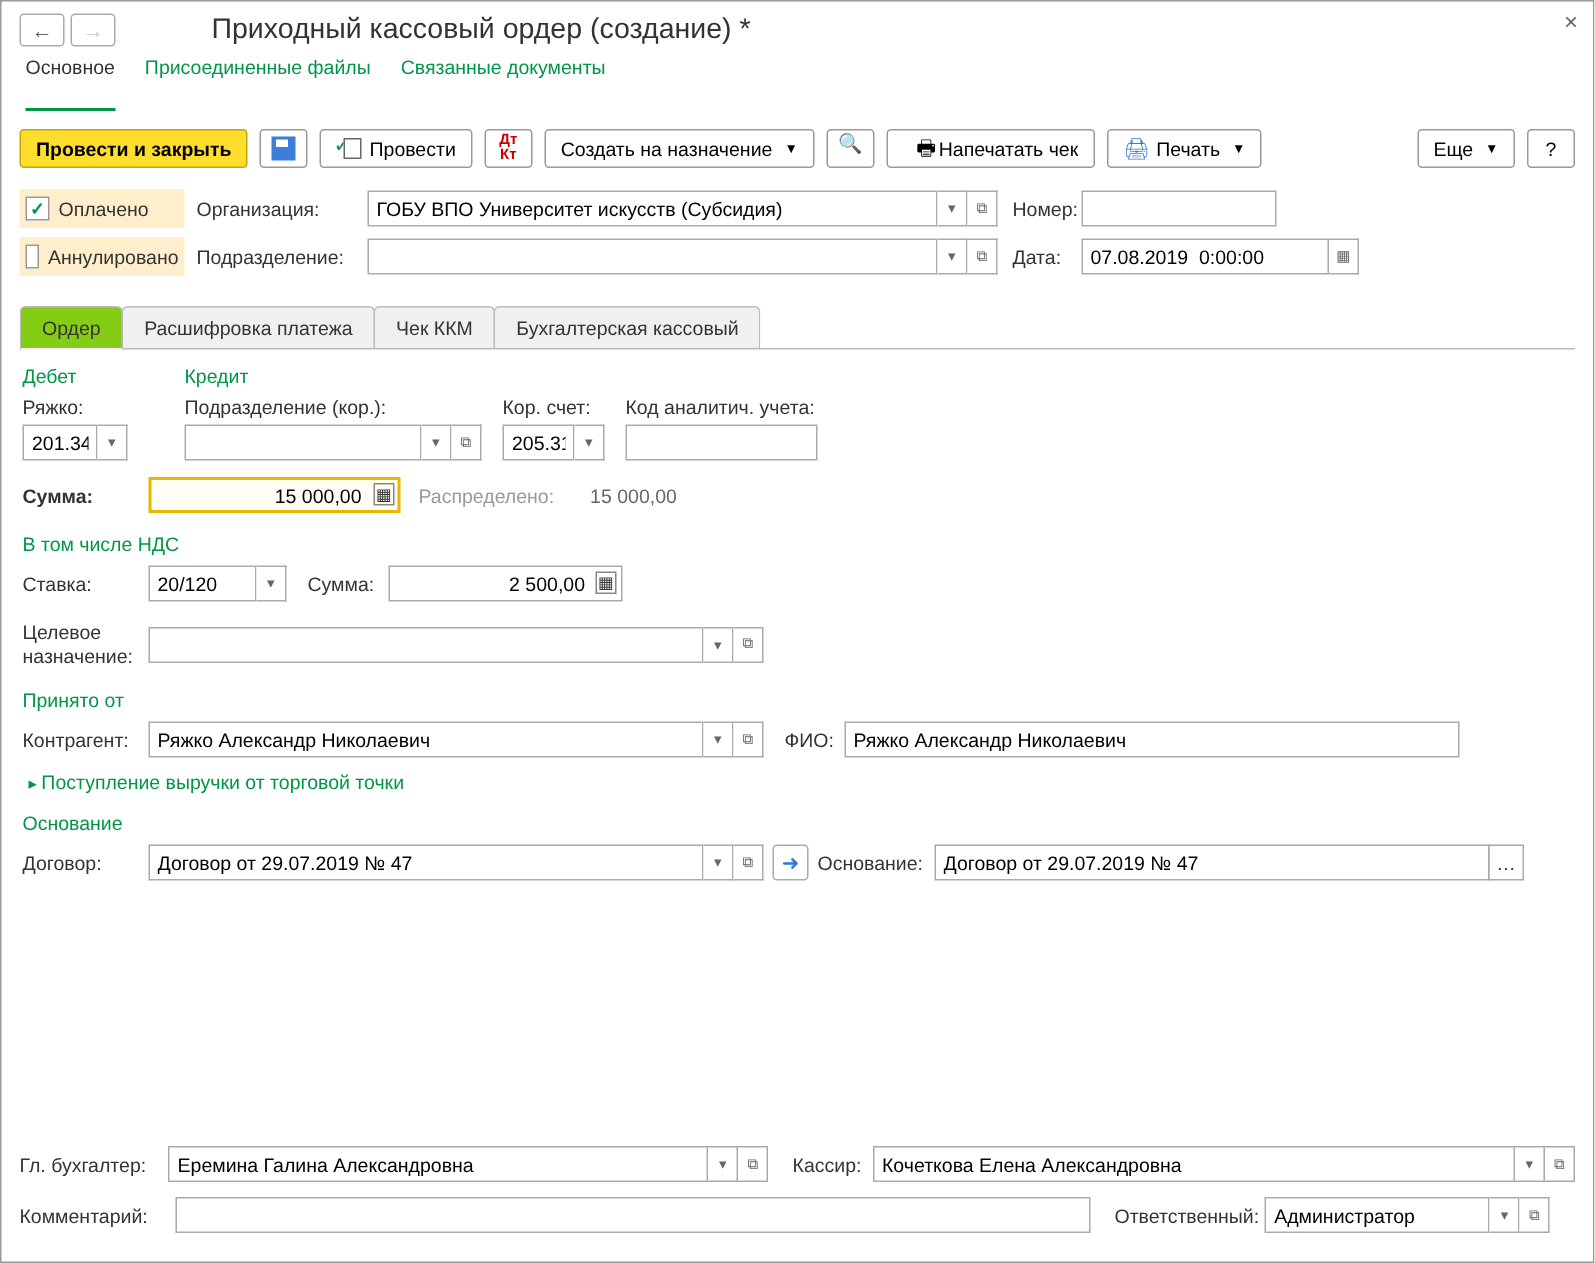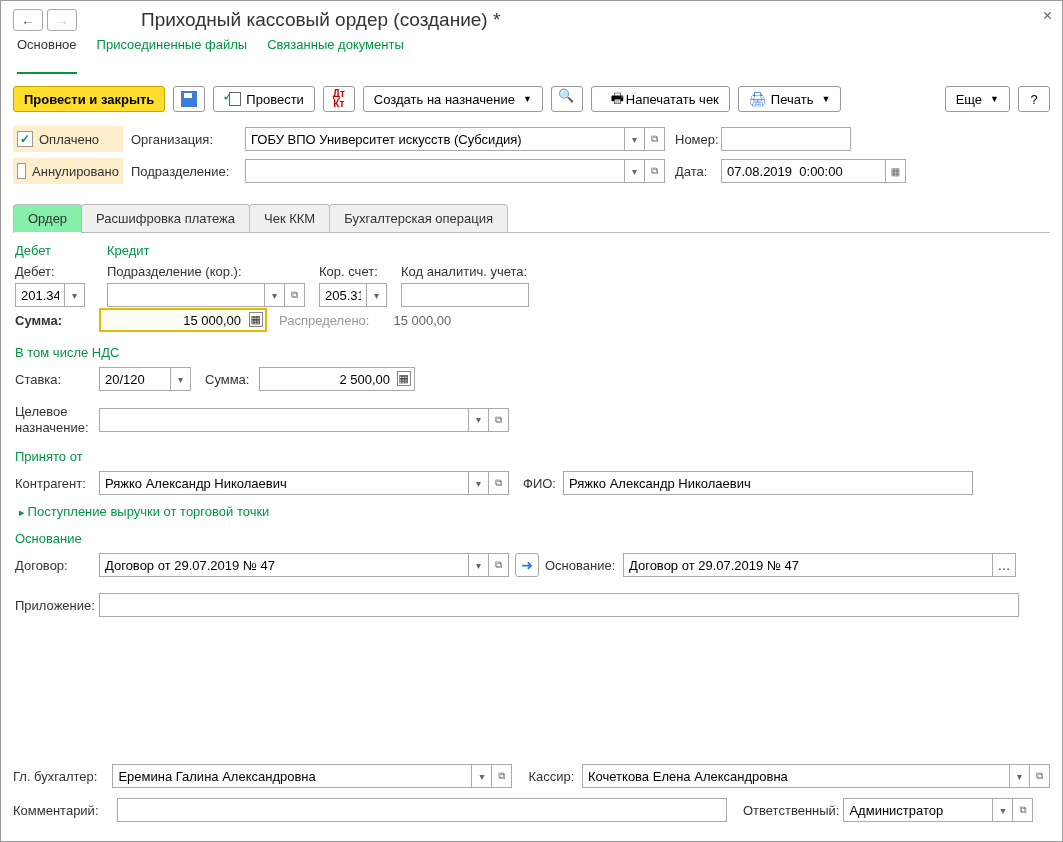--- a/index.html
+++ b/index.html
@@ -51,26 +51,26 @@
 
 .input-group { display: inline-flex; height: 24px; }
 .input { border: 1px solid #aaa; height: 24px; padding: 0 5px; font-size: 13px; background: #fff; }
 .input-btn { width: 20px; height: 24px; border: 1px solid #aaa; border-left: none; background: #fff; display: flex; align-items: center; justify-content: center; font-size: 10px; cursor: pointer; color: #666; }
 .org-input { width: 380px; }
 .num-input { width: 130px; }
 .date-input { width: 165px; }
 
 .doc-tabs { display: flex; border-bottom: 1px solid #bbb; margin-bottom: 10px; }
 .doc-tab { padding: 6px 14px; border: 1px solid #bbb; border-bottom: none; background: #f0f0f0; cursor: pointer; margin-right: -1px; border-radius: 4px 4px 0 0; }
-.doc-tab.active { background: #86efac; position: relative; }
+.doc-tab.active { background: #84cc16; position: relative; }
 .doc-tab.active::after { content: ''; position: absolute; bottom: -1px; left: 0; right: 0; height: 1px; background: #fff; }
 
 .tab-content { padding: 0 2px; }
 .section-title { color: #009646; margin-bottom: 6px; font-size: 13px; }
-.cols { display: flex; gap: 10px; }
+.cols { display: flex; gap: 26px; margin-bottom: 10px; }
 .col { display: flex; flex-direction: column; }
 
 .highlight-input { border: 2px solid #e6b800 !important; background: #fffef5; text-align: right; }
 
 .link-row { color: #009646; cursor: pointer; margin: 8px 0 12px 4px; }
 .link-row::before { content: '▸ '; font-size: 11px; }
 
 .arrow-btn { width: 24px; height: 24px; border: 1px solid #aaa; border-radius: 3px; display: inline-flex; align-items: center; justify-content: center; color: #2b7bd6; cursor: pointer; font-size: 14px; margin: 0 6px; }
 
 .bottom-area { position: absolute; bottom: 10px; left: 12px; right: 12px; }
@@ -171,28 +171,28 @@
           <span class="input-btn">▦</span>
         </span>
       </div>
     </div>
   </div>
 
   <div class="doc-tabs">
     <div class="doc-tab active">Ордер</div>
     <div class="doc-tab">Расшифровка платежа</div>
     <div class="doc-tab">Чек ККМ</div>
-    <div class="doc-tab">Бухгалтерская операция</div>
+    <div class="doc-tab">Бухгалтерская кассовый</div>
   </div>
 
   <div class="tab-content">
     <div class="cols">
       <div class="col" style="width:82px">
         <div class="section-title">Дебет</div>
-        <div style="margin-bottom:4px">Дебет:</div>
+        <div style="margin-bottom:4px">Ряжко:</div>
         <span class="input-group">
           <input class="input" style="width: 50px;" value="201.34">
           <span class="input-btn">▾</span>
         </span>
       </div>
       <div class="col" style="flex:0">
         <div class="section-title">Кредит</div>
         <div style="display:flex;gap:14px">
           <div class="col">
             <div style="margin-bottom:4px">Подразделение (кор.):</div>
@@ -269,24 +269,20 @@
       <span class="input-group">
         <input class="input" style="width: 370px;" value="Договор от 29.07.2019 № 47">
         <span class="input-btn">▾</span>
         <span class="input-btn">⧉</span>
       </span>
       <span class="arrow-btn">➜</span>
       <span style="width:78px">Основание:</span>
       <input class="input" style="width: 370px;" value="Договор от 29.07.2019 № 47">
       <span class="dots-btn" style="margin-left:-1px">…</span>
     </div>
-    <div class="field-row" style="margin-top:14px">
-      <span style="width:84px">Приложение:</span>
-      <input class="input" style="width: 920px;" value="">
-    </div>
   </div>
 
   <div class="bottom-area">
     <div class="br">
       <span class="lbl" style="width:100px">Гл. бухгалтер:</span>
       <span class="input-group">
         <input class="input" style="width: 360px;" value="Еремина Галина Александровна">
         <span class="input-btn">▾</span>
         <span class="input-btn">⧉</span>
       </span>

